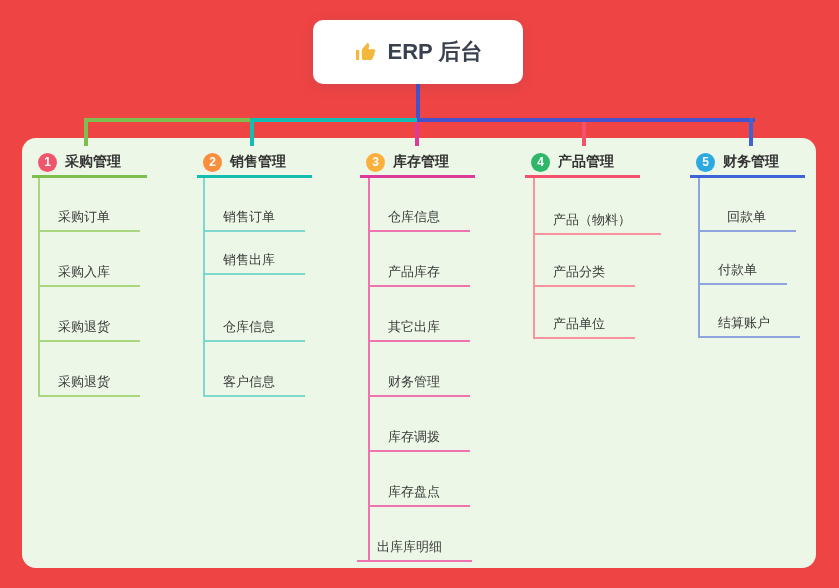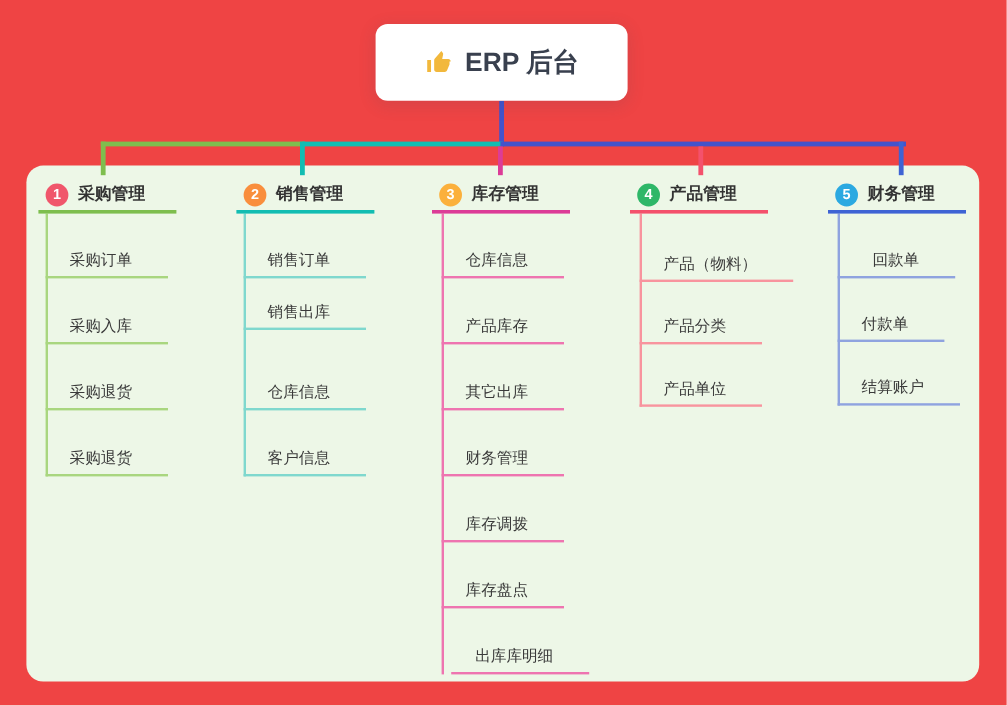--- a/index.html
+++ b/index.html
@@ -84,21 +84,21 @@
         <span class="badge" style="background: rgb(251, 176, 60);">3</span>
         <span class="branch-label">库存管理</span>
       </div>
       <div class="trunk" style="left: 368px; top: 178px; height: 384px; background: rgb(238, 116, 176);"></div>
       <div class="child" style="left: 368px; top: 204px; border-bottom-color: rgb(238, 116, 176);">仓库信息</div>
       <div class="child" style="left: 368px; top: 259px; border-bottom-color: rgb(238, 116, 176);">产品库存</div>
       <div class="child" style="left: 368px; top: 314px; border-bottom-color: rgb(238, 116, 176);">其它出库</div>
       <div class="child" style="left: 368px; top: 369px; border-bottom-color: rgb(238, 116, 176);">财务管理</div>
       <div class="child" style="left: 368px; top: 424px; border-bottom-color: rgb(238, 116, 176);">库存调拨</div>
       <div class="child" style="left: 368px; top: 479px; border-bottom-color: rgb(238, 116, 176);">库存盘点</div>
-      <div class="child" style="left: 376px; top: 534px; border-bottom-color: rgb(238, 116, 176);">出库库明细</div>
+      <div class="child" style="left: 357px; top: 534px; border-bottom-color: rgb(238, 116, 176);">出库库明细</div>
       <div class="line" style="left: 582px; top: 122px; width: 4px; height: 24px; background: rgb(244, 81, 108);"></div>
       <div class="branch-header" style="left: 525px; border-bottom-color: rgb(244, 81, 108);">
         <span class="badge" style="background: rgb(46, 183, 104);">4</span>
         <span class="branch-label">产品管理</span>
       </div>
       <div class="trunk" style="left: 533px; top: 178px; height: 161px; background: rgb(248, 148, 158);"></div>
       <div class="child" style="left: 533px; top: 207px; border-bottom-color: rgb(248, 148, 158);">产品（物料）</div>
       <div class="child" style="left: 533px; top: 259px; border-bottom-color: rgb(248, 148, 158);">产品分类</div>
       <div class="child" style="left: 533px; top: 311px; border-bottom-color: rgb(248, 148, 158);">产品单位</div>
       <div class="line" style="left: 749px; top: 118px; width: 4px; height: 28px; background: rgb(62, 99, 212);"></div>

